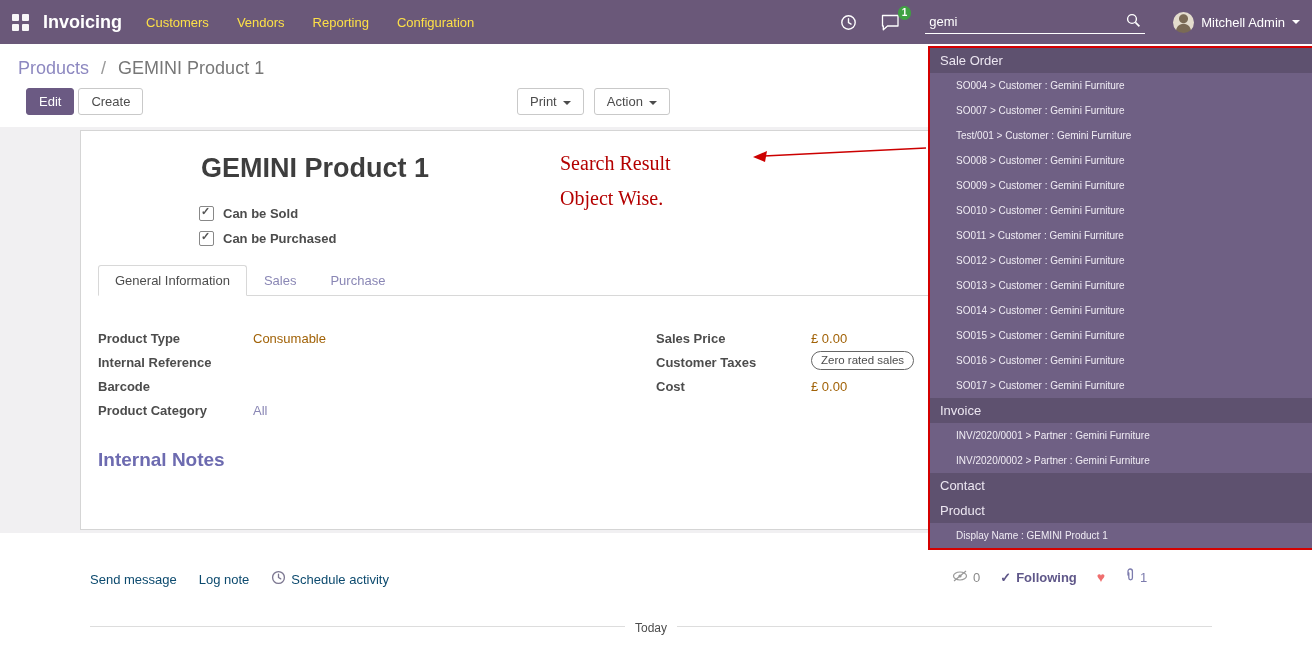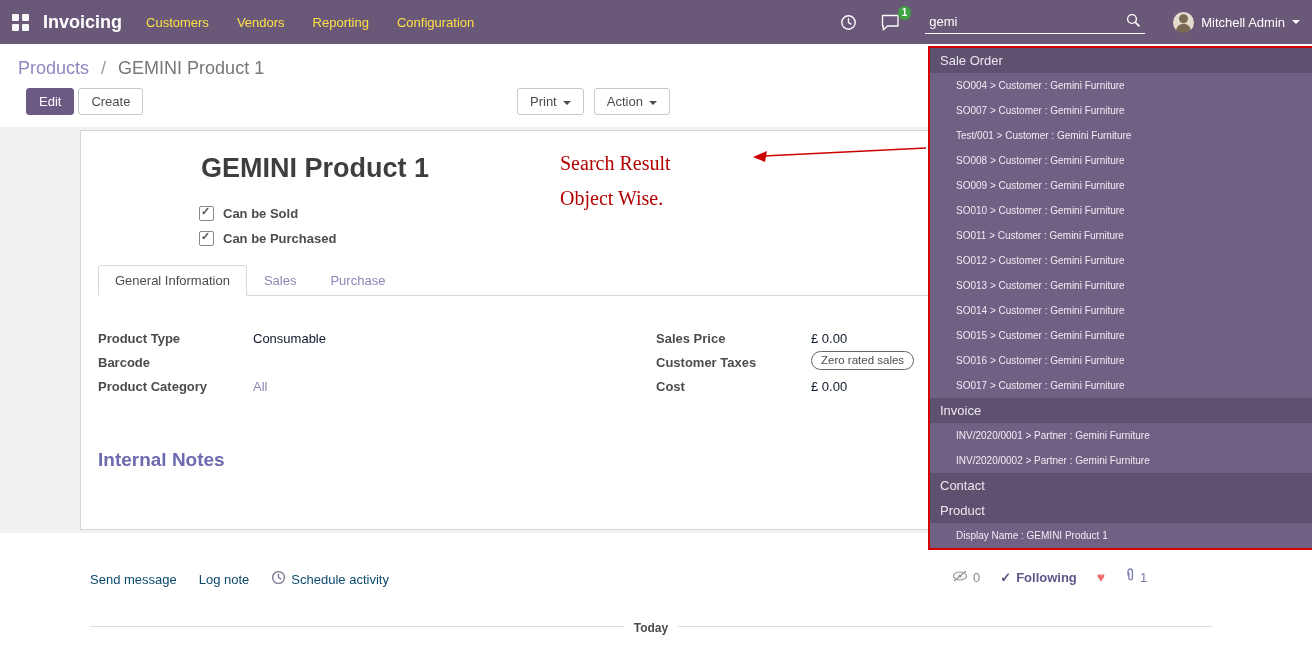--- a/index.html
+++ b/index.html
@@ -65,40 +65,40 @@
   .tabs{position:absolute;left:17px;right:17px;top:134px;display:flex;border-bottom:1px solid #d8d8d8;}
   .tab{padding:7px 16px;font-size:13px;color:#8a87b5;border:1px solid transparent;margin-bottom:-1px;cursor:pointer;}
   .tab.active{
     background:#fff;border-color:#d8d8d8;border-bottom-color:#fff;color:#4c4c4c;
     border-top-left-radius:3px;border-top-right-radius:3px;
   }
   .fields-left{position:absolute;left:17px;top:196px;}
   .fields-right{position:absolute;left:575px;top:196px;}
   .field-row{display:flex;font-size:13px;min-height:19px;margin-bottom:5px;align-items:flex-end;}
   .field-row .lbl{width:155px;font-weight:bold;color:#4c4c4c;flex:0 0 155px;}
-  .field-row .val{color:#0f172a;}
+  .field-row .val{color:#a16207;}
   .field-row .val.link{color:#8a87b5;cursor:pointer;}
   .pill{display:inline-block;border:1px solid #666;border-radius:10px;padding:1px 9px;font-size:11.5px;color:#4c4c4c;line-height:15px;}
   .notes-title{position:absolute;left:17px;top:318px;font-size:19px;font-weight:bold;color:#6d6bb0;}
   
   .annotation{
     position:absolute;left:560px;top:146px;z-index:30;color:#b40000;
     font-family:"Liberation Serif",serif;font-size:20px;line-height:35px;
   }
   .arrow-svg{position:absolute;left:750px;top:142px;z-index:30;}
   
   .chatter-links{position:absolute;left:90px;top:570px;display:flex;gap:22px;font-size:13px;color:#0c4a6e;z-index:2;}
   .chatter-links .clink{display:flex;align-items:center;gap:5px;cursor:pointer;}
   .chatter-right{position:absolute;left:952px;top:568px;display:flex;align-items:center;gap:20px;font-size:13px;z-index:5;}
   .cr-muted{color:#8a8a8a;display:flex;align-items:center;gap:5px;}
   .cr-follow{color:#5f5789;font-weight:bold;display:flex;align-items:center;gap:5px;cursor:pointer;}
   .cr-heart{color:#ef6e6e;font-size:14px;}
   .cr-clip{color:#7c7bad;display:flex;align-items:center;gap:4px;cursor:pointer;}
   .today-divider{position:absolute;top:626px;left:90px;right:100px;border-top:1px solid #ddd;text-align:center;z-index:2;}
-  .today-divider span{position:relative;top:-9px;background:#fff;padding:0 10px;font-size:12px;font-weight:bold;color:#4c4c4c;}
+  .today-divider span{position:relative;top:-9px;background:#fff;padding:0 10px;font-size:12px;font-weight:normal;color:#4c4c4c;}
   
   .search-dropdown{
     position:absolute;left:928px;top:46px;width:444px;box-sizing:border-box;
     border:2px solid #d40000;background:#6f6084;z-index:20;color:#f0ecf4;
   }
   .dd-header{background:#5e516f;padding:4px 10px;font-size:13px;line-height:17px;color:#ece6f1;}
   .dd-item{padding:3px 10px 3px 26px;font-size:10px;line-height:19px;white-space:nowrap;overflow:hidden;cursor:pointer;}
 </style>
 </head>
 <body>
@@ -182,20 +182,24 @@
   <div class="tabs">
     <div class="tab active">General Information</div>
     <div class="tab">Sales</div>
     <div class="tab">Purchase</div>
   </div>
 
   <div class="fields-left">
     <div class="field-row">
       <span class="lbl">Product Type</span>
       <span class="val">Consumable</span>
+    </div>
+    <div class="field-row">
+      <span class="lbl">Internal Reference</span>
+      <span class="val"></span>
     </div>
     <div class="field-row">
       <span class="lbl">Barcode</span>
       <span class="val"></span>
     </div>
     <div class="field-row">
       <span class="lbl">Product Category</span>
       <span class="val link">All</span>
     </div>
   </div>

